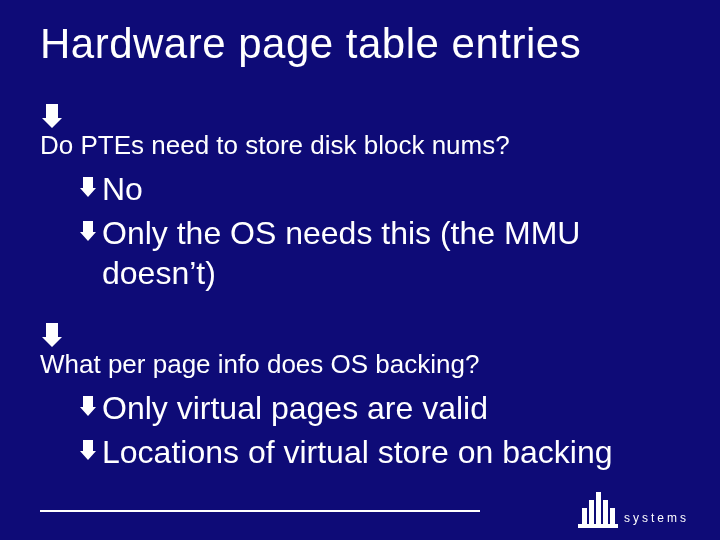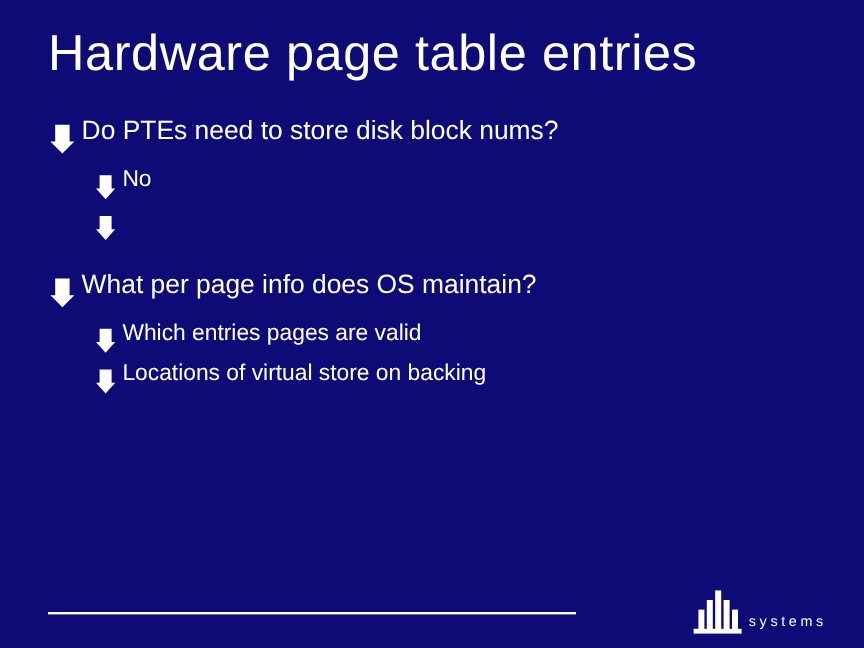--- a/index.html
+++ b/index.html
@@ -29,28 +29,29 @@
     margin-bottom: 4px;
   }
   .arrow {
     flex-shrink: 0;
     display: inline-block;
     margin-right: 2px;
     margin-top: 6px;
   }
   .arrow svg { display: block; }
   .level1 {
-    font-size: 22px;
+    font-size: 26px;
     line-height: 1.2;
     margin-left: 0;
     margin-bottom: 8px;
+    flex-direction: column;
   }
   .level1 .text { padding-left: 0; }
   .level2 {
-    font-size: 19px;
+    font-size: 32px;
     line-height: 1.25;
     margin-left: 38px;
     margin-bottom: 4px;
   }
   .group-gap { margin-top: 22px; }
   .footer-line {
     position: absolute;
     left: 40px;
     bottom: 28px;
     width: 440px;
@@ -89,38 +90,39 @@
     </span>
     <span class="text">No</span>
   </div>
 
   <div class="bullet level2">
     <span class="arrow">
       <svg width="22" height="24" viewBox="0 0 22 24">
           <path d="M5 2 L5 13 L2 13 L10 22 L18 13 L15 13 L15 2 Z" fill="#ffffff"></path>
         </svg>
     </span>
+    <span class="text">Only the OS needs this (the MMU doesn’t)</span>
   </div>
 
   <div class="bullet level1 group-gap">
     <span class="arrow">
       <svg width="26" height="28" viewBox="0 0 26 28">
           <path d="M6 2 L6 16 L2 16 L12 26 L22 16 L18 16 L18 2 Z" fill="#ffffff"></path>
         </svg>
     </span>
-    <span class="text">What per page info does OS maintain?</span>
+    <span class="text">What per page info does OS backing?</span>
   </div>
 
   <div class="bullet level2">
     <span class="arrow">
       <svg width="22" height="24" viewBox="0 0 22 24">
           <path d="M5 2 L5 13 L2 13 L10 22 L18 13 L15 13 L15 2 Z" fill="#ffffff"></path>
         </svg>
     </span>
-    <span class="text">Which entries pages are valid</span>
+    <span class="text">Only virtual pages are valid</span>
   </div>
 
   <div class="bullet level2">
     <span class="arrow">
       <svg width="22" height="24" viewBox="0 0 22 24">
           <path d="M5 2 L5 13 L2 13 L10 22 L18 13 L15 13 L15 2 Z" fill="#ffffff"></path>
         </svg>
     </span>
     <span class="text">Locations of virtual store on backing</span>
   </div>

